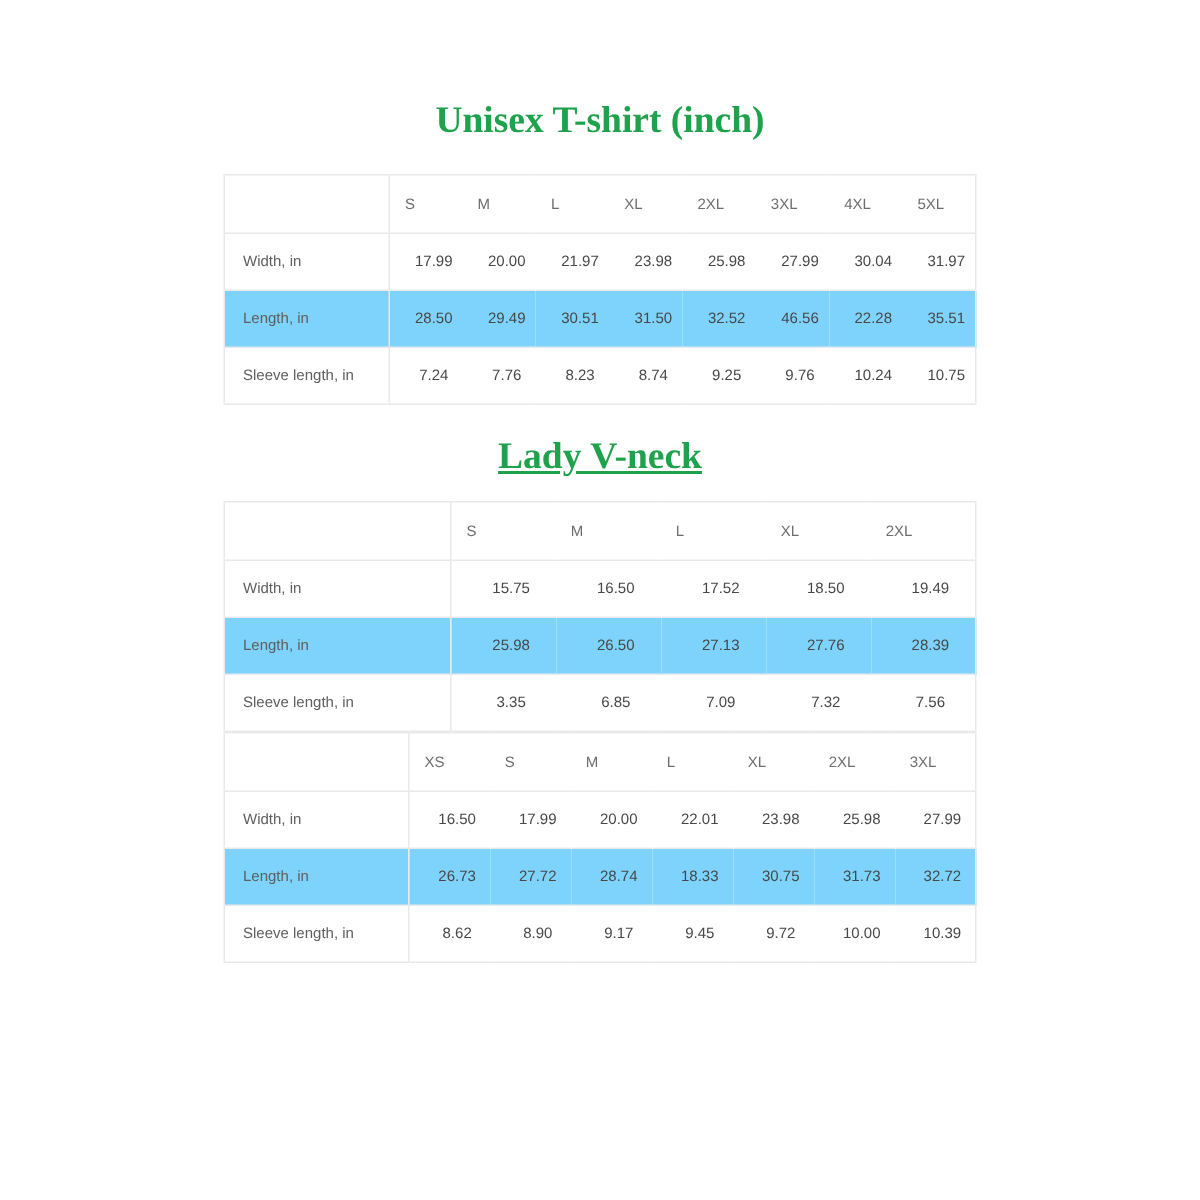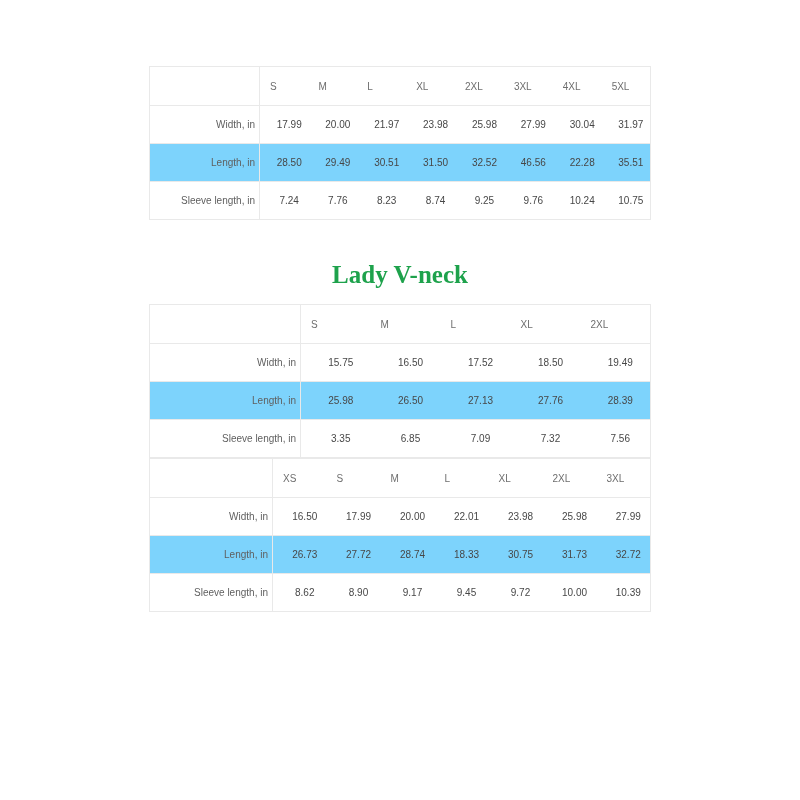--- a/index.html
+++ b/index.html
@@ -10,42 +10,42 @@
   .content{width:502px;margin:0 auto;padding-top:66px;}
   .chart-title{
     font-family:"Liberation Serif", serif;
     font-weight:bold;
     font-size:25px;
     line-height:30px;
     color:#1ea24c;
     text-align:center;
     margin:0 0 20px 0;
   }
-  .chart-section + .chart-section .chart-title{margin-top:40px;margin-bottom:14px;}
+  .chart-section + .chart-section .chart-title{margin-top:20px;margin-bottom:14px;text-decoration:underline;}
   table.size-table{
     width:502px;
     border-collapse:collapse;
     table-layout:fixed;
     border:1px solid #e9e9e9;
     background:#ffffff;
   }
   .size-table thead th{
     height:38px;
     font-weight:normal;
     font-size:10px;
     color:#6e6e6e;
     text-align:left;
     padding:0 0 0 10px;
   }
   .size-table tbody th{
     height:37px;
     font-weight:normal;
     font-size:10px;
     color:#5f5f5f;
-    text-align:right;
+    text-align:left;
     padding:0 4px 0 12px;
   }
   .size-table tbody td{
     height:37px;
     font-size:10px;
     color:#474747;
     text-align:center;
     padding:0 0 0 10px;
   }
   .size-table tr{border-bottom:1px solid #e9e9e9;}
@@ -55,20 +55,21 @@
   .t2 thead th:first-child{width:140px;}
   .t3 thead th:first-child{width:112px;}
 </style>
 </head>
 <body>
 
 <div class="page">
   <div class="content">
 
     <section class="chart-section">
+      <h2 class="chart-title">Unisex T-shirt (inch)</h2>
       <table class="size-table t1">
         <thead>
             <tr>
               <th></th>
               <th>S</th>
               <th>M</th>
               <th>L</th>
               <th>XL</th>
               <th>2XL</th>
               <th>3XL</th>

